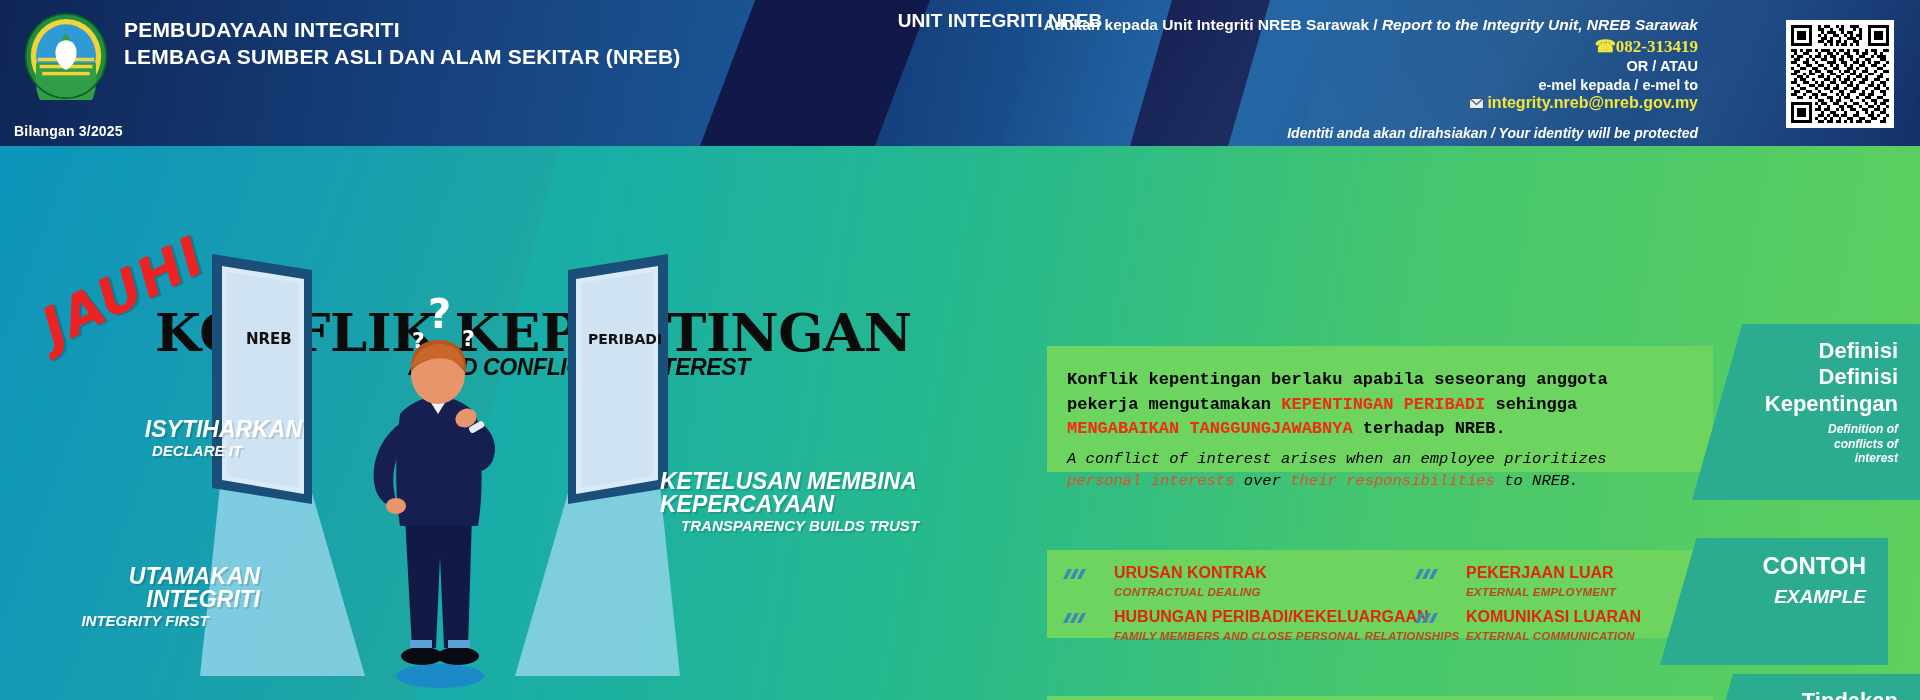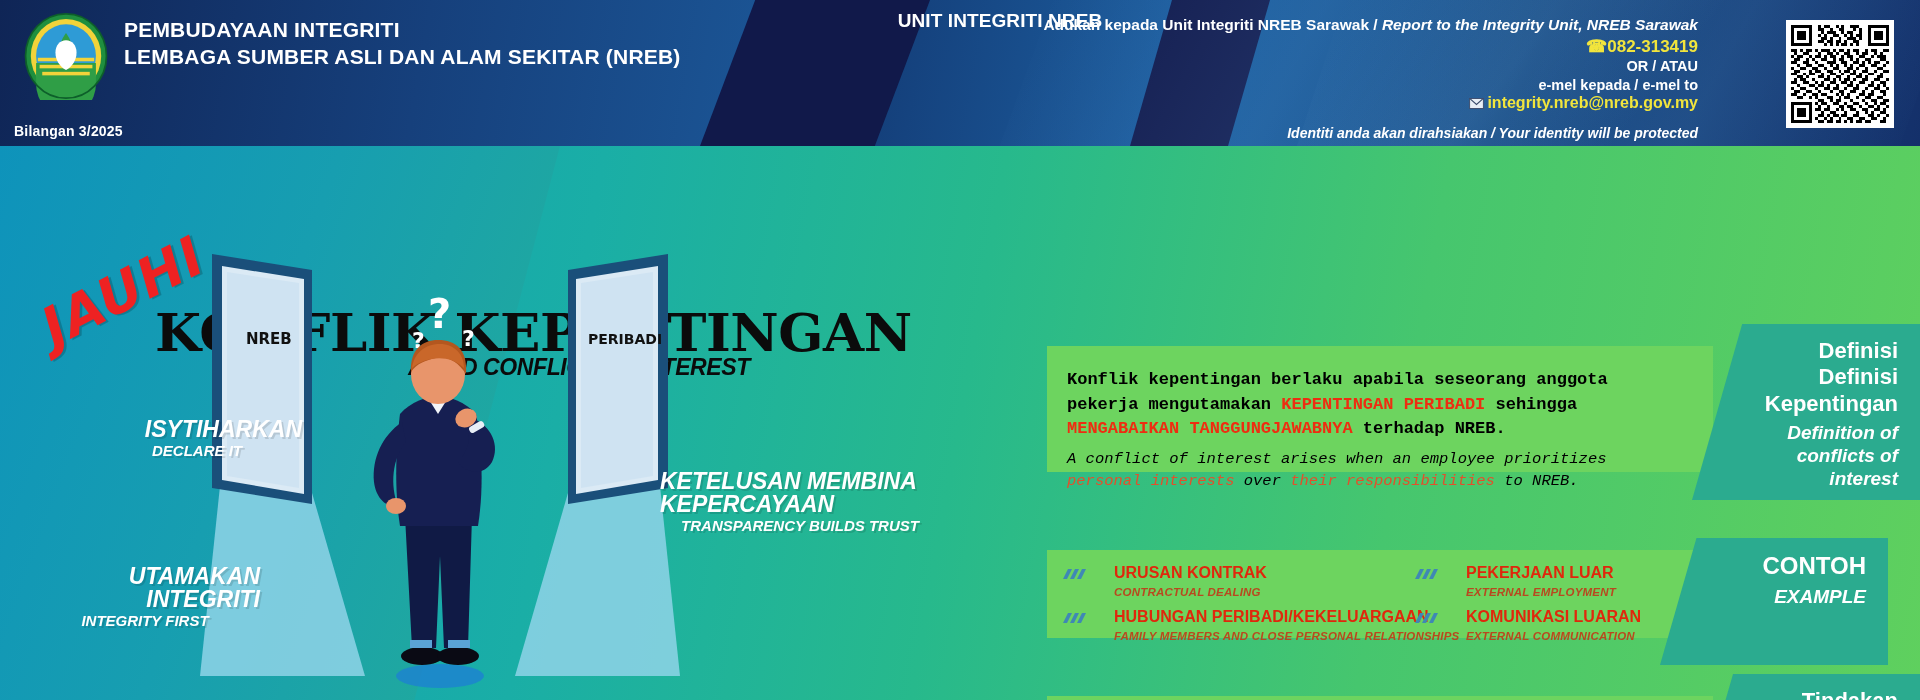--- a/index.html
+++ b/index.html
@@ -63,21 +63,21 @@
     display: flex; align-items: flex-start; justify-content: center; padding-top: 10px;
   }
   .hdr-center span { color:#fff; font-size: 19px; font-weight: 700; letter-spacing: 0.1px; white-space: nowrap; }
 
   .hdr-right {
     position: absolute; right: 222px; top: 16px; width: 700px;
     text-align: right; color: #fff;
   }
   .hr-line1 { font-size: 15.5px; font-weight: 700; white-space: nowrap; }
   .hr-line1 em { font-style: italic; font-weight: 700; }
-  .hr-phone { font-size: 17px; font-weight: 800; color: #f2e53c; margin-top: 2px; white-space: nowrap; }
+  .hr-phone { font-size: 17px; font-weight: 800; color: #f2e53c; margin-top: 2px; white-space: nowrap; font-family: Liberation Serif, serif; }
   .hr-or { font-size: 14.5px; font-weight: 700; margin-top: 1px; }
   .hr-email-label { font-size: 14.5px; font-weight: 700; margin-top: 3px; }
   .hr-email { font-size: 16px; font-weight: 800; color: #f2e53c; margin-top: 1px; white-space: nowrap; }
   .hr-note { font-size: 14px; font-weight: 700; font-style: italic; margin-top: 12px; white-space: nowrap; }
   .mailglyph { display:inline-block; vertical-align: -1px; margin-right: 3px; }
 
   .qr { position: absolute; right: 26px; top: 20px; width: 108px; height: 108px; background:#fff; padding: 5px; }
   .qr svg { display:block; }
 
   
@@ -141,21 +141,21 @@
     position: absolute; color: #fff; text-align: right;
     background: #2bab8f; padding: 14px 22px 14px 64px;
   }
   .tab-def { left: 1692px; top: 178px; width: 228px; height: 176px;
              clip-path: polygon(22% 0, 100% 0, 100% 100%, 0 100%); }
   .tab-ex  { left: 1660px; top: 392px; width: 228px; height: 127px;
              clip-path: polygon(16% 0, 100% 0, 100% 100%, 0 100%); }
   .tab-act { left: 1692px; top: 528px; width: 228px; height: 142px;
              clip-path: polygon(18% 0, 100% 0, 100% 100%, 0 100%); }
   .tab .t-my { font-size: 22px; font-weight: 700; line-height: 1.20; }
-  .tab .t-en { font-size: 19px; font-weight: 700; font-style: italic; line-height: 1.20; margin-top: 5px; }
+  .tab .t-en { font-size: 12px; font-weight: 700; font-style: italic; line-height: 1.20; margin-top: 5px; }
   .tab-ex .t-my { font-size: 24px; }
   .tab-ex .t-en { font-size: 19px; }
 
   
   .ex-grid { display: flex; gap: 0; }
   .ex-col { width: 330px; }
   .ex-item { display: flex; align-items: flex-start; gap: 25px; margin-bottom: 8px; }
   .ex-txt .e-my { color: #e0270c; font-size: 16px; font-weight: 800; line-height: 1.05; white-space: nowrap; }
   .ex-txt .e-en { color: #b8491f; font-size: 11.5px; font-style: italic; font-weight: 600; margin-top: 2px; letter-spacing: 0.2px; white-space: nowrap; }
   .chev { flex: 0 0 auto; margin-top: 3px; }

